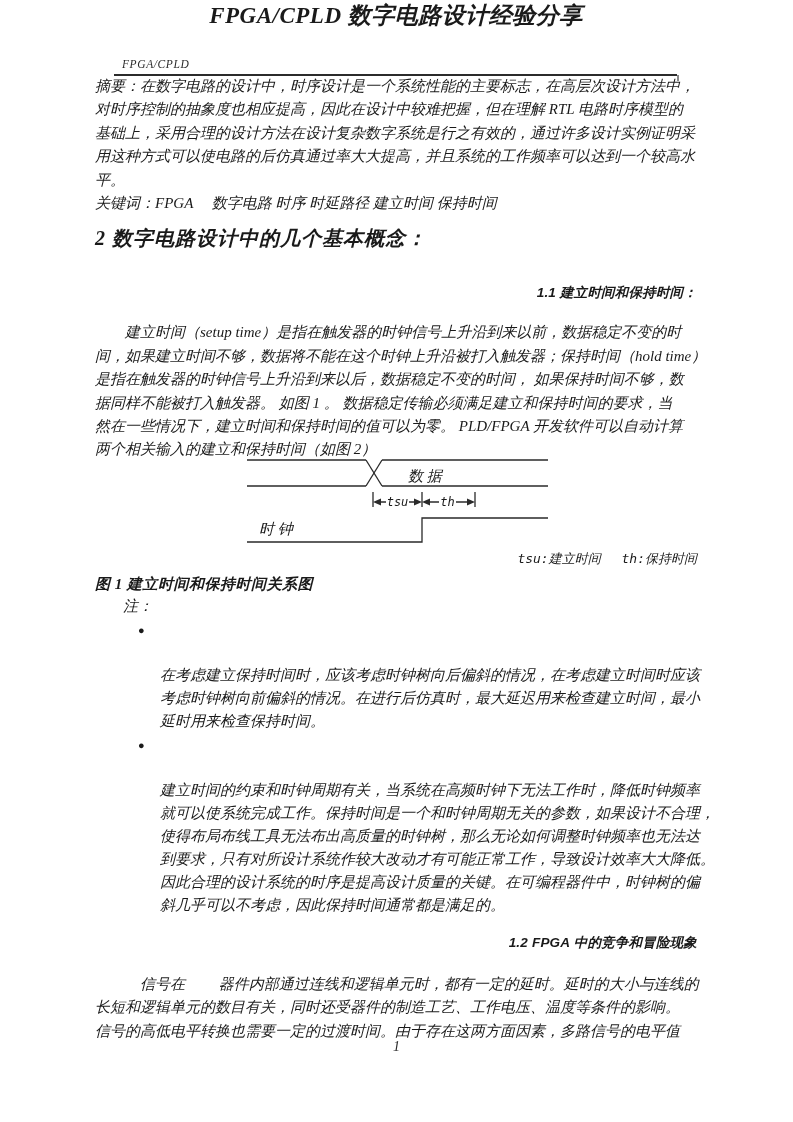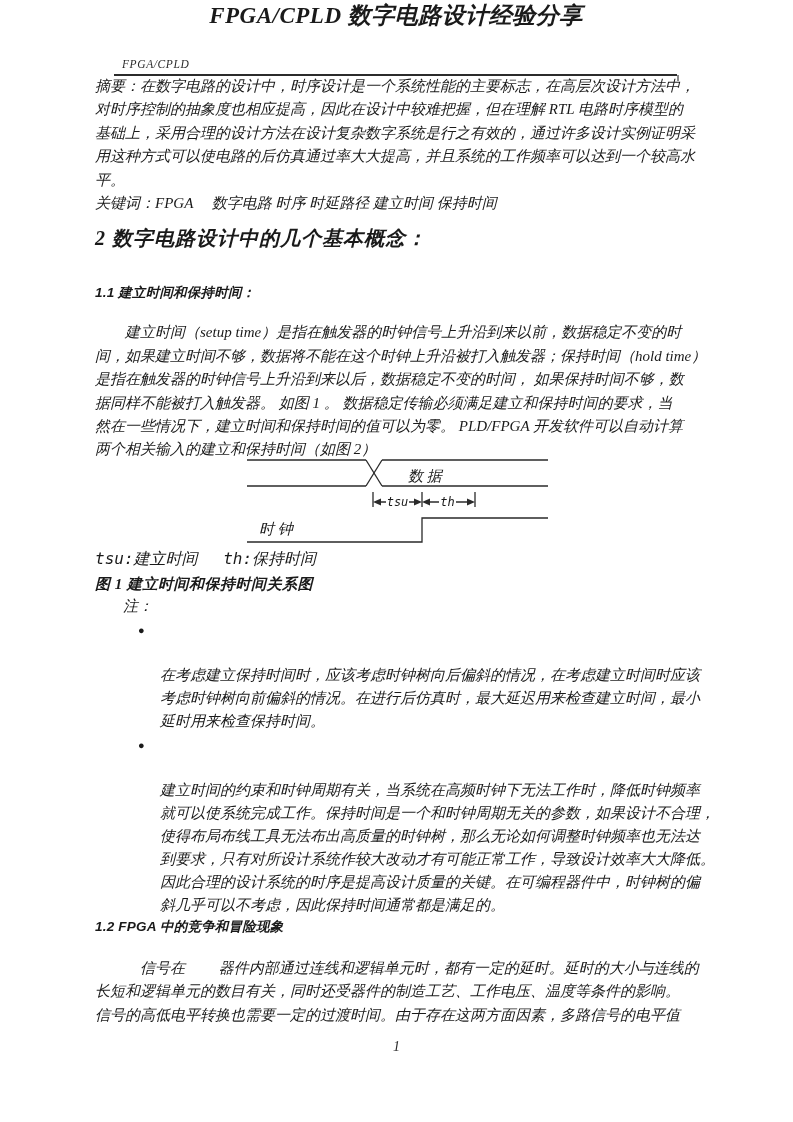--- a/index.html
+++ b/index.html
@@ -31,35 +31,35 @@
     margin:44px -16px 0 0; font-size:15px; line-height:23.4px;
     white-space:pre-line;
   }
   .keywords { margin:0 -16px 7px 0; font-size:15px; line-height:23.4px; }
   .h-section {
     margin:8px 0 0 0; font-size:20px; font-weight:bold;
     letter-spacing:1px; line-height:30px;
   }
   .h-sub {
     margin:30px 0 0 0; font-family:"Liberation Sans","DejaVu Sans",sans-serif;
-    font-size:13.5px; font-weight:bold; line-height:20px; letter-spacing:0.2px;
+    font-size:13.5px; font-weight:bold; line-height:20px; letter-spacing:0.2px;text-align:right;
   }
-  .h-sub2 { margin-top:0; }
+  .h-sub2 { margin-top:16px; }
   .para {
     margin:18px -16px 0 0; font-size:15px; line-height:23.4px;
     white-space:pre-line;
   }
   .para2 { margin-top:20px; }
   
   .figure { margin-top:-3px; }
   .fig-svg { display:block; margin-left:150px; }
   .fig-legend {
-    margin-top:2px; text-align:left;
+    margin-top:2px; text-align:right;
     font-family:"DejaVu Sans Mono","Liberation Mono",monospace;
-    font-size:16px; line-height:20px;
+    font-size:13px; line-height:20px;
   }
   .fig-caption {
     margin-top:4px; text-align:left; font-size:15px; font-weight:bold;
     line-height:22px; letter-spacing:0.5px;
   }
   
   .note-label { margin:0 0 0 28px; font-size:15px; line-height:23px; }
   .notes { list-style:none; margin:0 -24px 0 42px; padding:0; }
   .notes li {
     position:relative; padding-left:23px; font-size:15px; line-height:23px;

